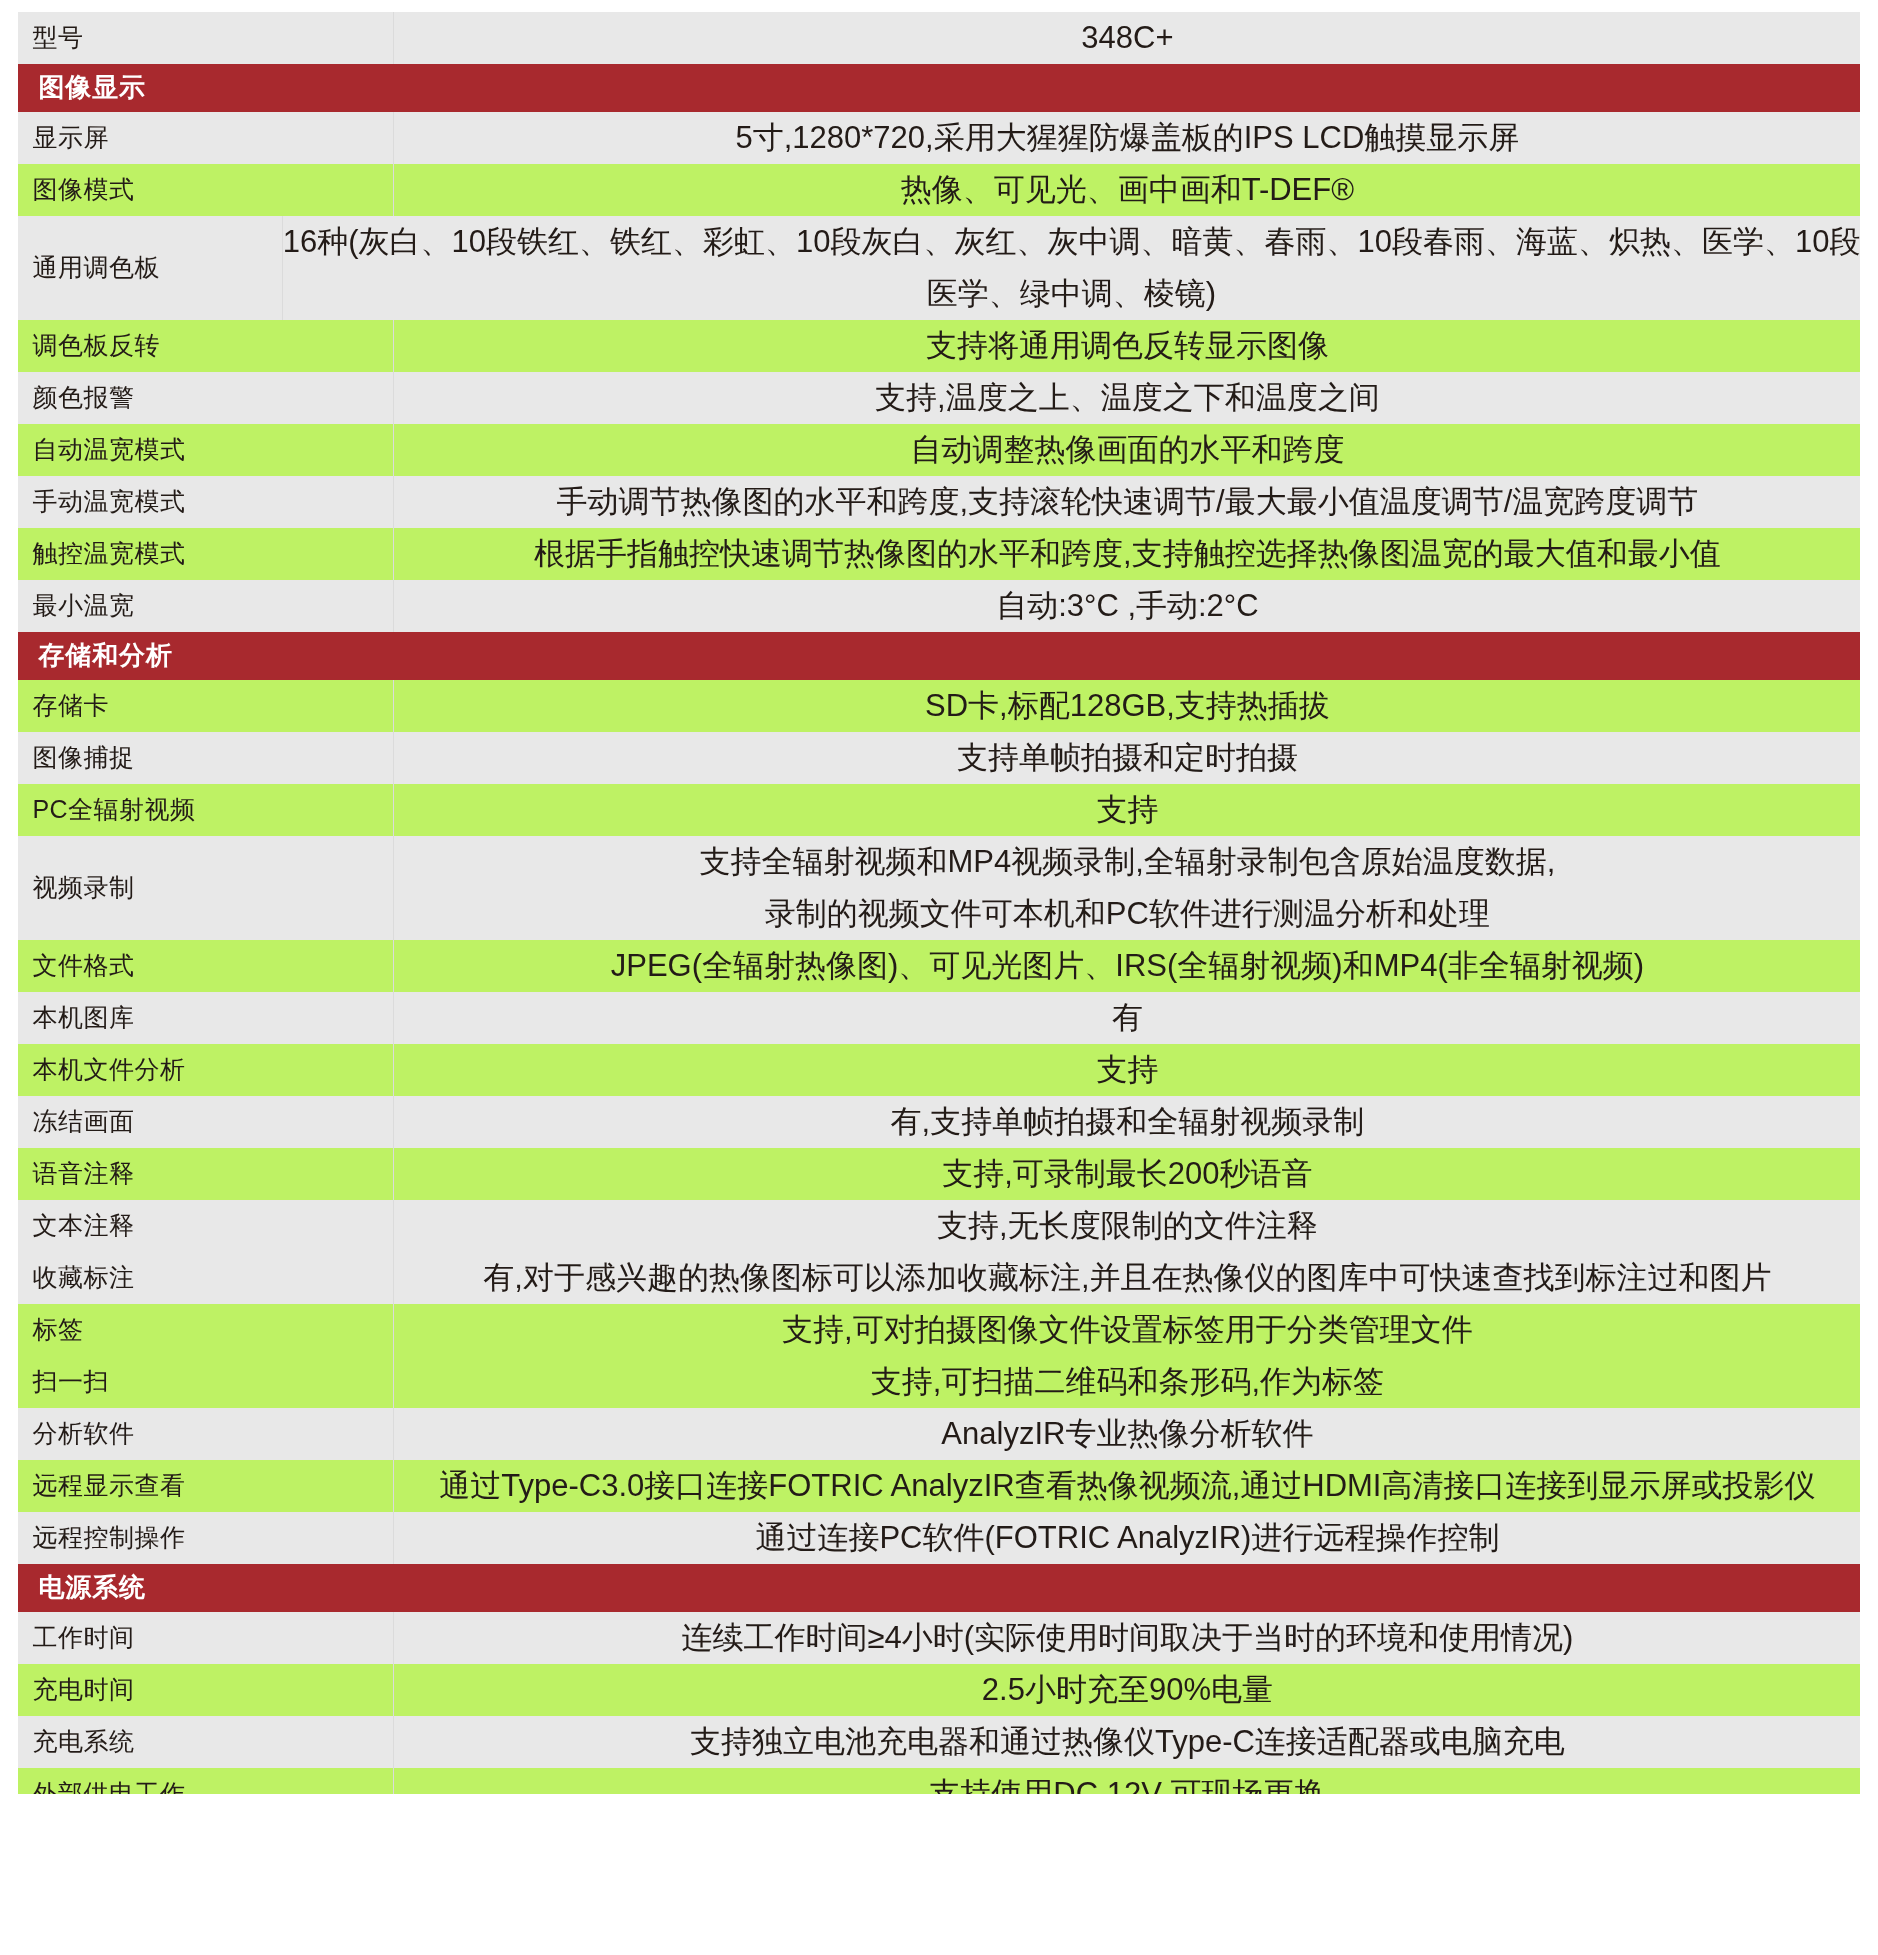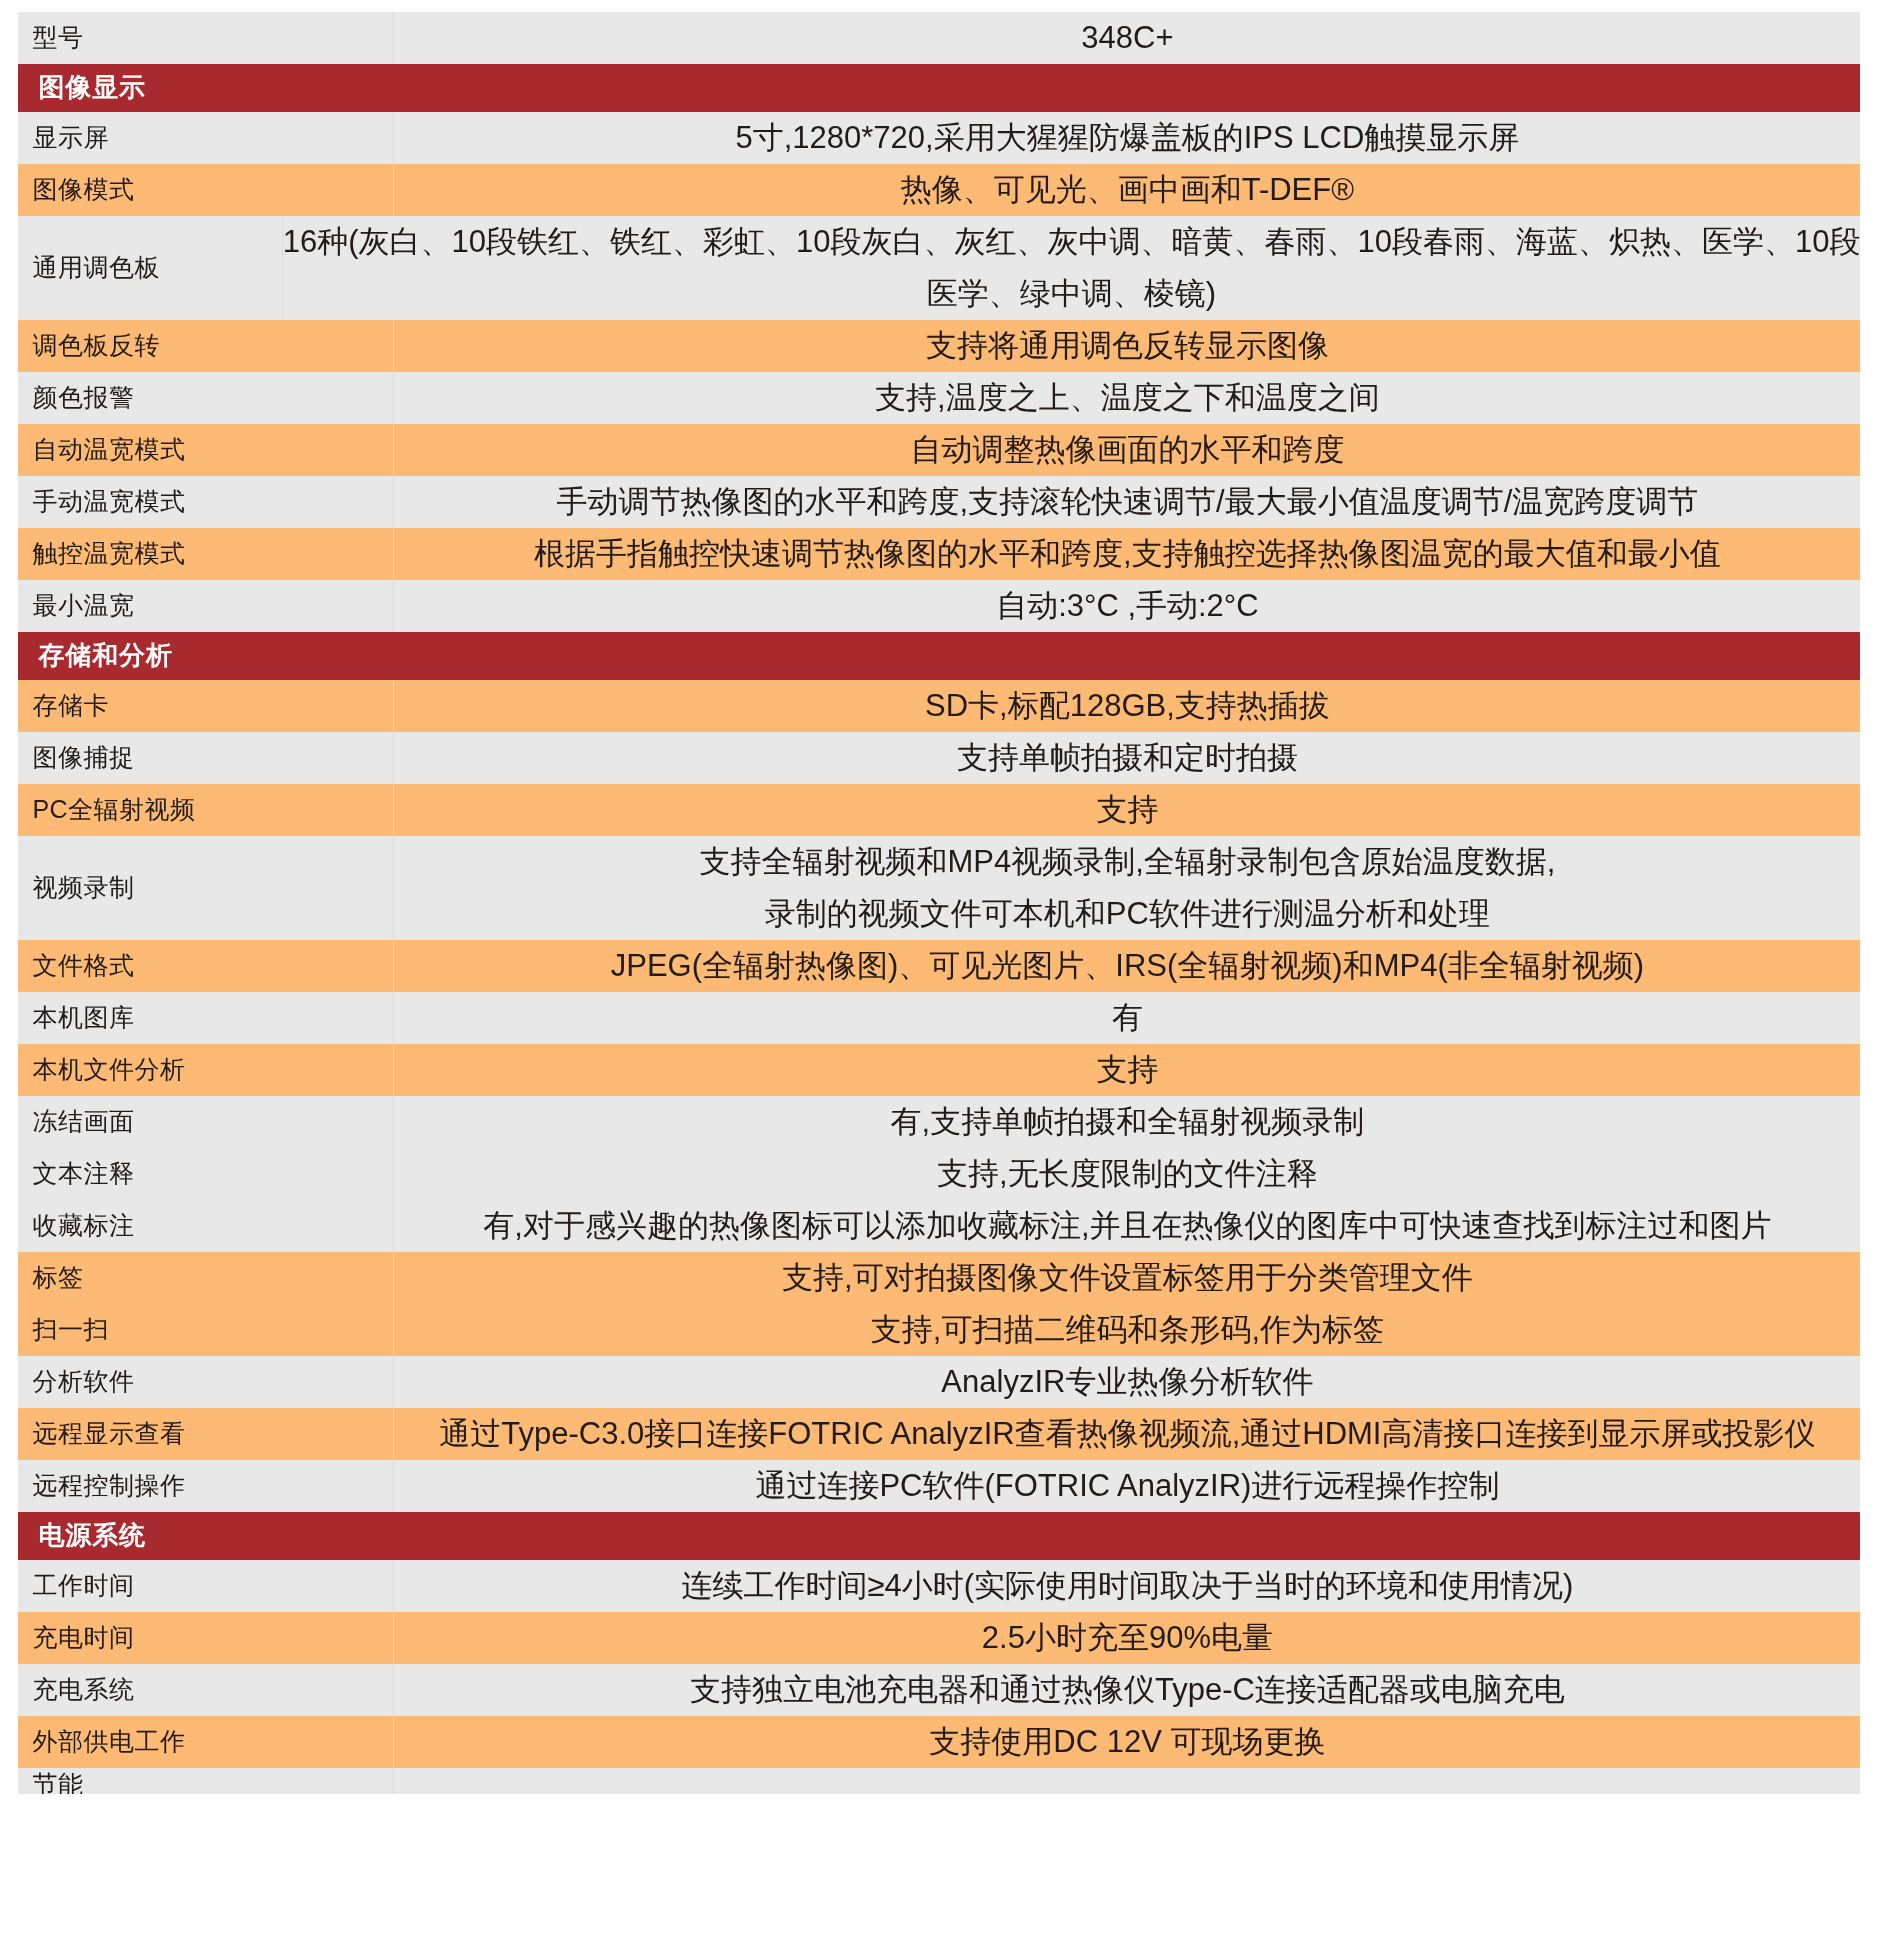--- a/index.html
+++ b/index.html
@@ -20,21 +20,21 @@
     left: 18.4px;
     top: 11.5px;
     width: 1842px;
     color: #231b17;
   }
   .row {
     display: flex;
     width: 100%;
   }
   .row.gray  { background: #e8e8e8; }
-  .row.white { background: #fdba74; }
+  .row.white { background: #bef264; }
   .label-cell {
     width: 376px;
     box-sizing: border-box;
     border-right: 1.8px solid #dbdbdb;
     display: flex;
     align-items: center;
     padding-left: 14px;
     font-size: 25px;
     font-weight: 500;
     letter-spacing: 0.5px;
@@ -183,20 +183,26 @@
     <div class="value-cell">
             <div class="line">支持</div>
           </div>
   </div>
         <div class="row gray">
     <div class="label-cell">冻结画面</div>
     <div class="value-cell">
             <div class="line">有,支持单帧拍摄和全辐射视频录制</div>
           </div>
   </div>
+        <div class="row white">
+    <div class="label-cell">语音注释</div>
+    <div class="value-cell">
+            <div class="line">支持,可录制最长200秒语音</div>
+          </div>
+  </div>
         <div class="row gray">
     <div class="label-cell">文本注释</div>
     <div class="value-cell">
             <div class="line">支持,无长度限制的文件注释</div>
           </div>
   </div>
         <div class="row gray">
     <div class="label-cell">收藏标注</div>
     <div class="value-cell">
             <div class="line">有,对于感兴趣的热像图标可以添加收藏标注,并且在热像仪的图库中可快速查找到标注过和图片</div>

